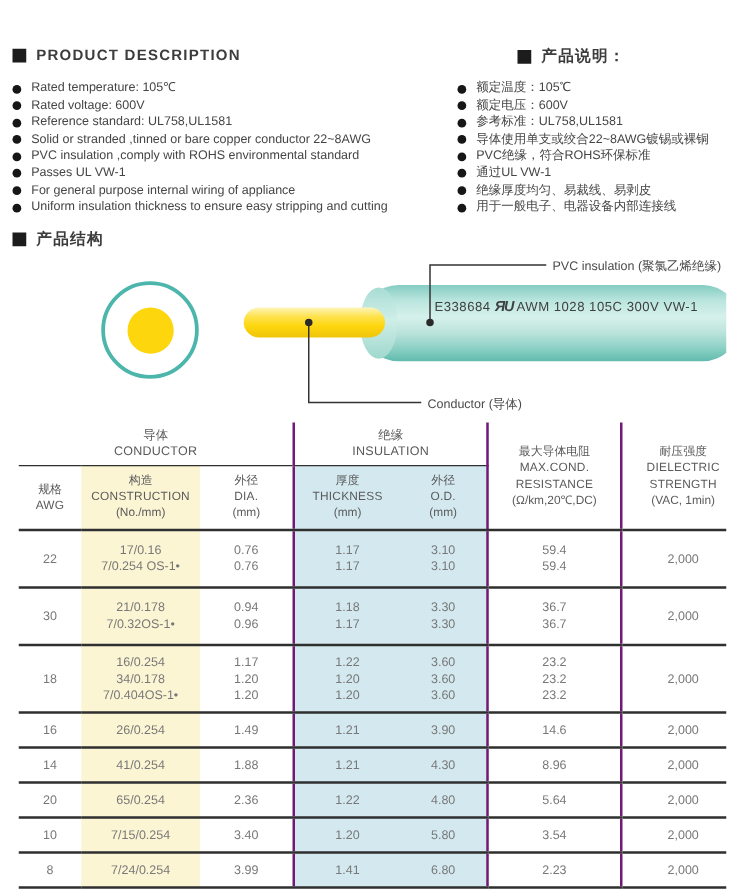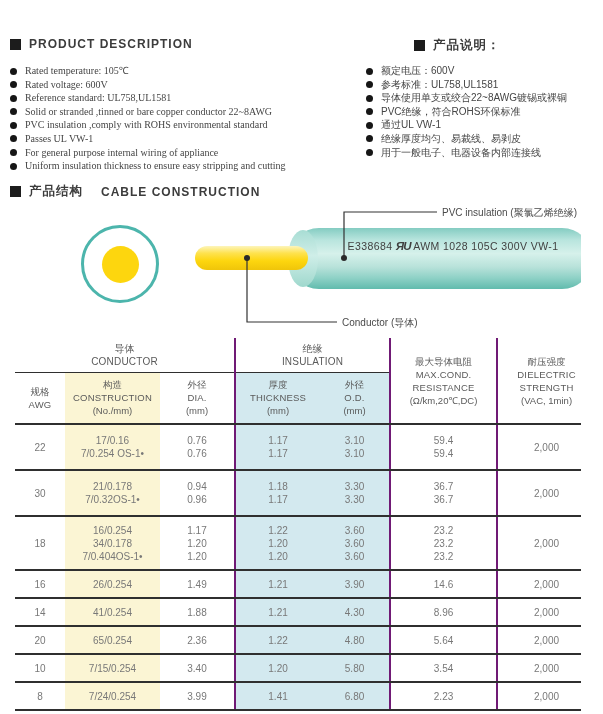--- a/index.html
+++ b/index.html
@@ -54,21 +54,21 @@
 </style>
 </head>
 <body>
 
 <div class="page">
 
   <div class="sec-head" style="left:10px; top:37px;">
     <span class="sq"></span>
     <span class="sec-title">PRODUCT DESCRIPTION</span>
   </div>
-  <div class="blist" style="left:10px; top:66px;font-family:Liberation Serif, serif;">
+  <div class="blist" style="left:10px; top:66px;">
       <div class="b-row">
         <span class="b-dot"></span>
         <span class="b-text">Rated temperature: 105℃</span>
       </div>
       <div class="b-row">
         <span class="b-dot"></span>
         <span class="b-text">Rated voltage: 600V</span>
       </div>
       <div class="b-row">
         <span class="b-dot"></span>
@@ -96,20 +96,24 @@
       </div>
     </div>
 
   <div class="sec-head" style="left:366px; top:37px;padding-left:48px;">
     <span class="sq"></span>
     <span class="sec-title-zh">产品说明：</span>
   </div>
   <div class="blist" style="left:366px; top:66px;">
       <div class="b-row">
         <span class="b-dot"></span>
+        <span class="b-text">额定温度：105℃</span>
+      </div>
+      <div class="b-row">
+        <span class="b-dot"></span>
         <span class="b-text">额定电压：600V</span>
       </div>
       <div class="b-row">
         <span class="b-dot"></span>
         <span class="b-text">参考标准：UL758,UL1581</span>
       </div>
       <div class="b-row">
         <span class="b-dot"></span>
         <span class="b-text">导体使用单支或绞合22~8AWG镀锡或裸铜</span>
       </div>
@@ -127,21 +131,20 @@
       </div>
       <div class="b-row">
         <span class="b-dot"></span>
         <span class="b-text">用于一般电子、电器设备内部连接线</span>
       </div>
     </div>
 
   <div class="sec-head" style="left:10px; top:183px;">
     <span class="sq"></span>
     <span class="sec-title-zh">产品结构</span>
-    <span class="sec-title" style="margin-left:10px;">CABLE CONSTRUCTION</span>
   </div>
 
   <div class="xsec-ring">
     <div class="xsec-core"></div>
   </div>
   <div class="cable-body"></div>
   <div class="cable-cap"></div>
   <div class="rod"></div>
   <div class="marking">
     <span>E338684</span>

